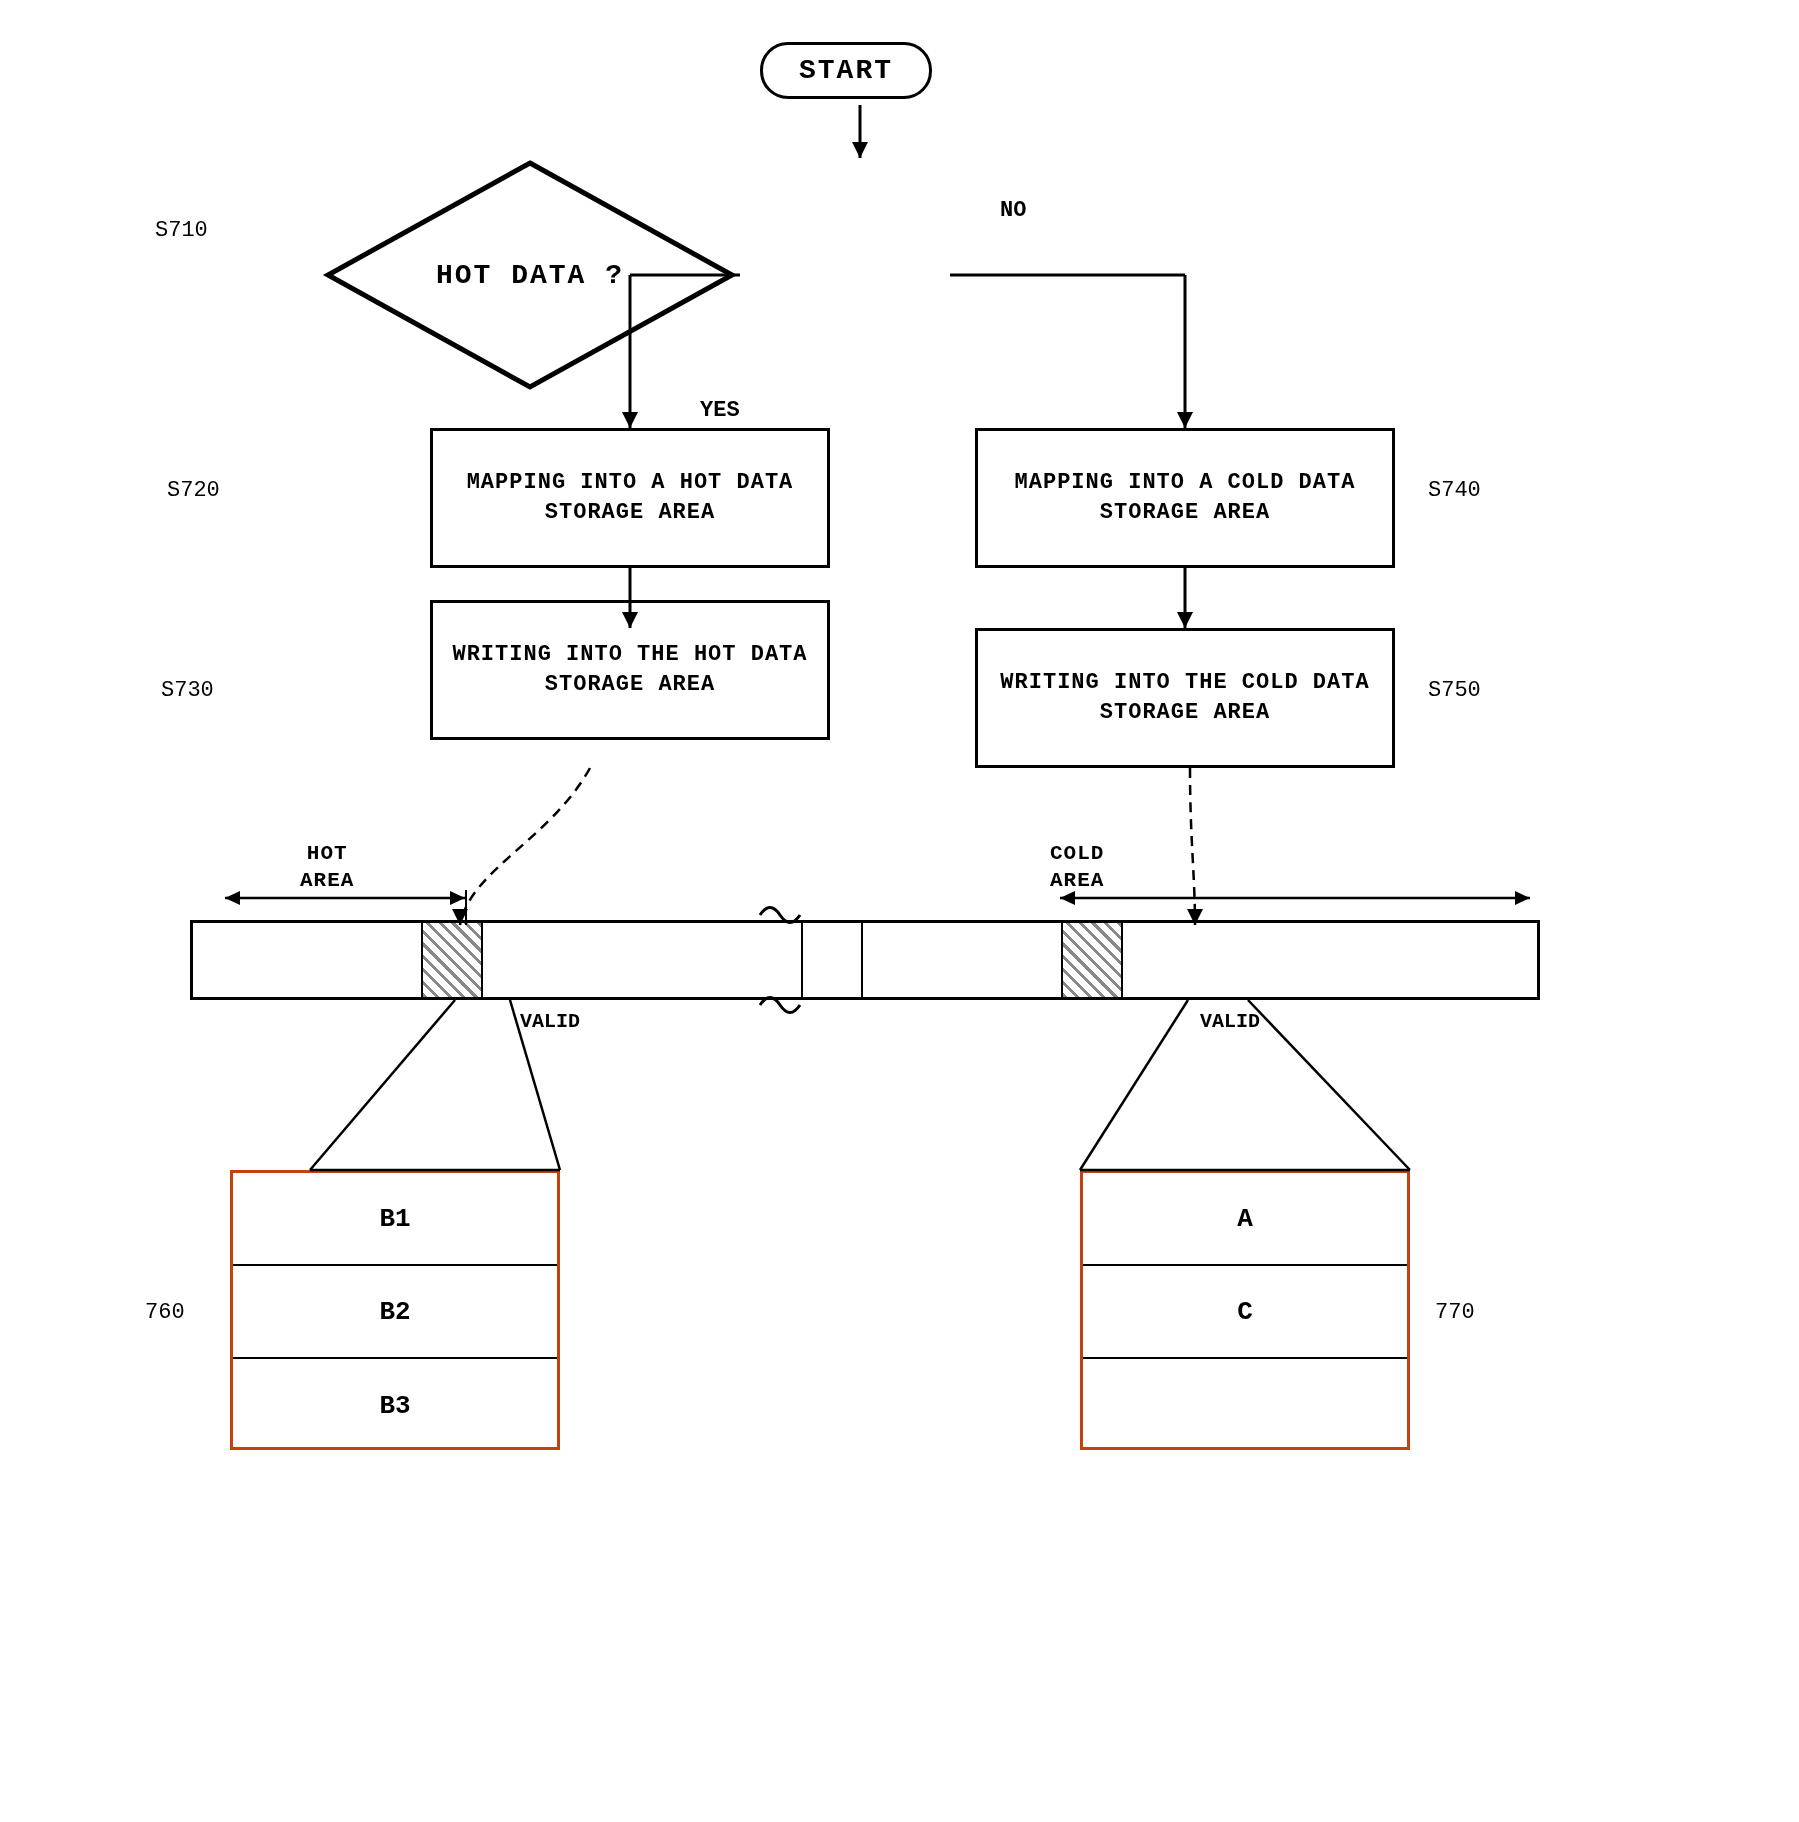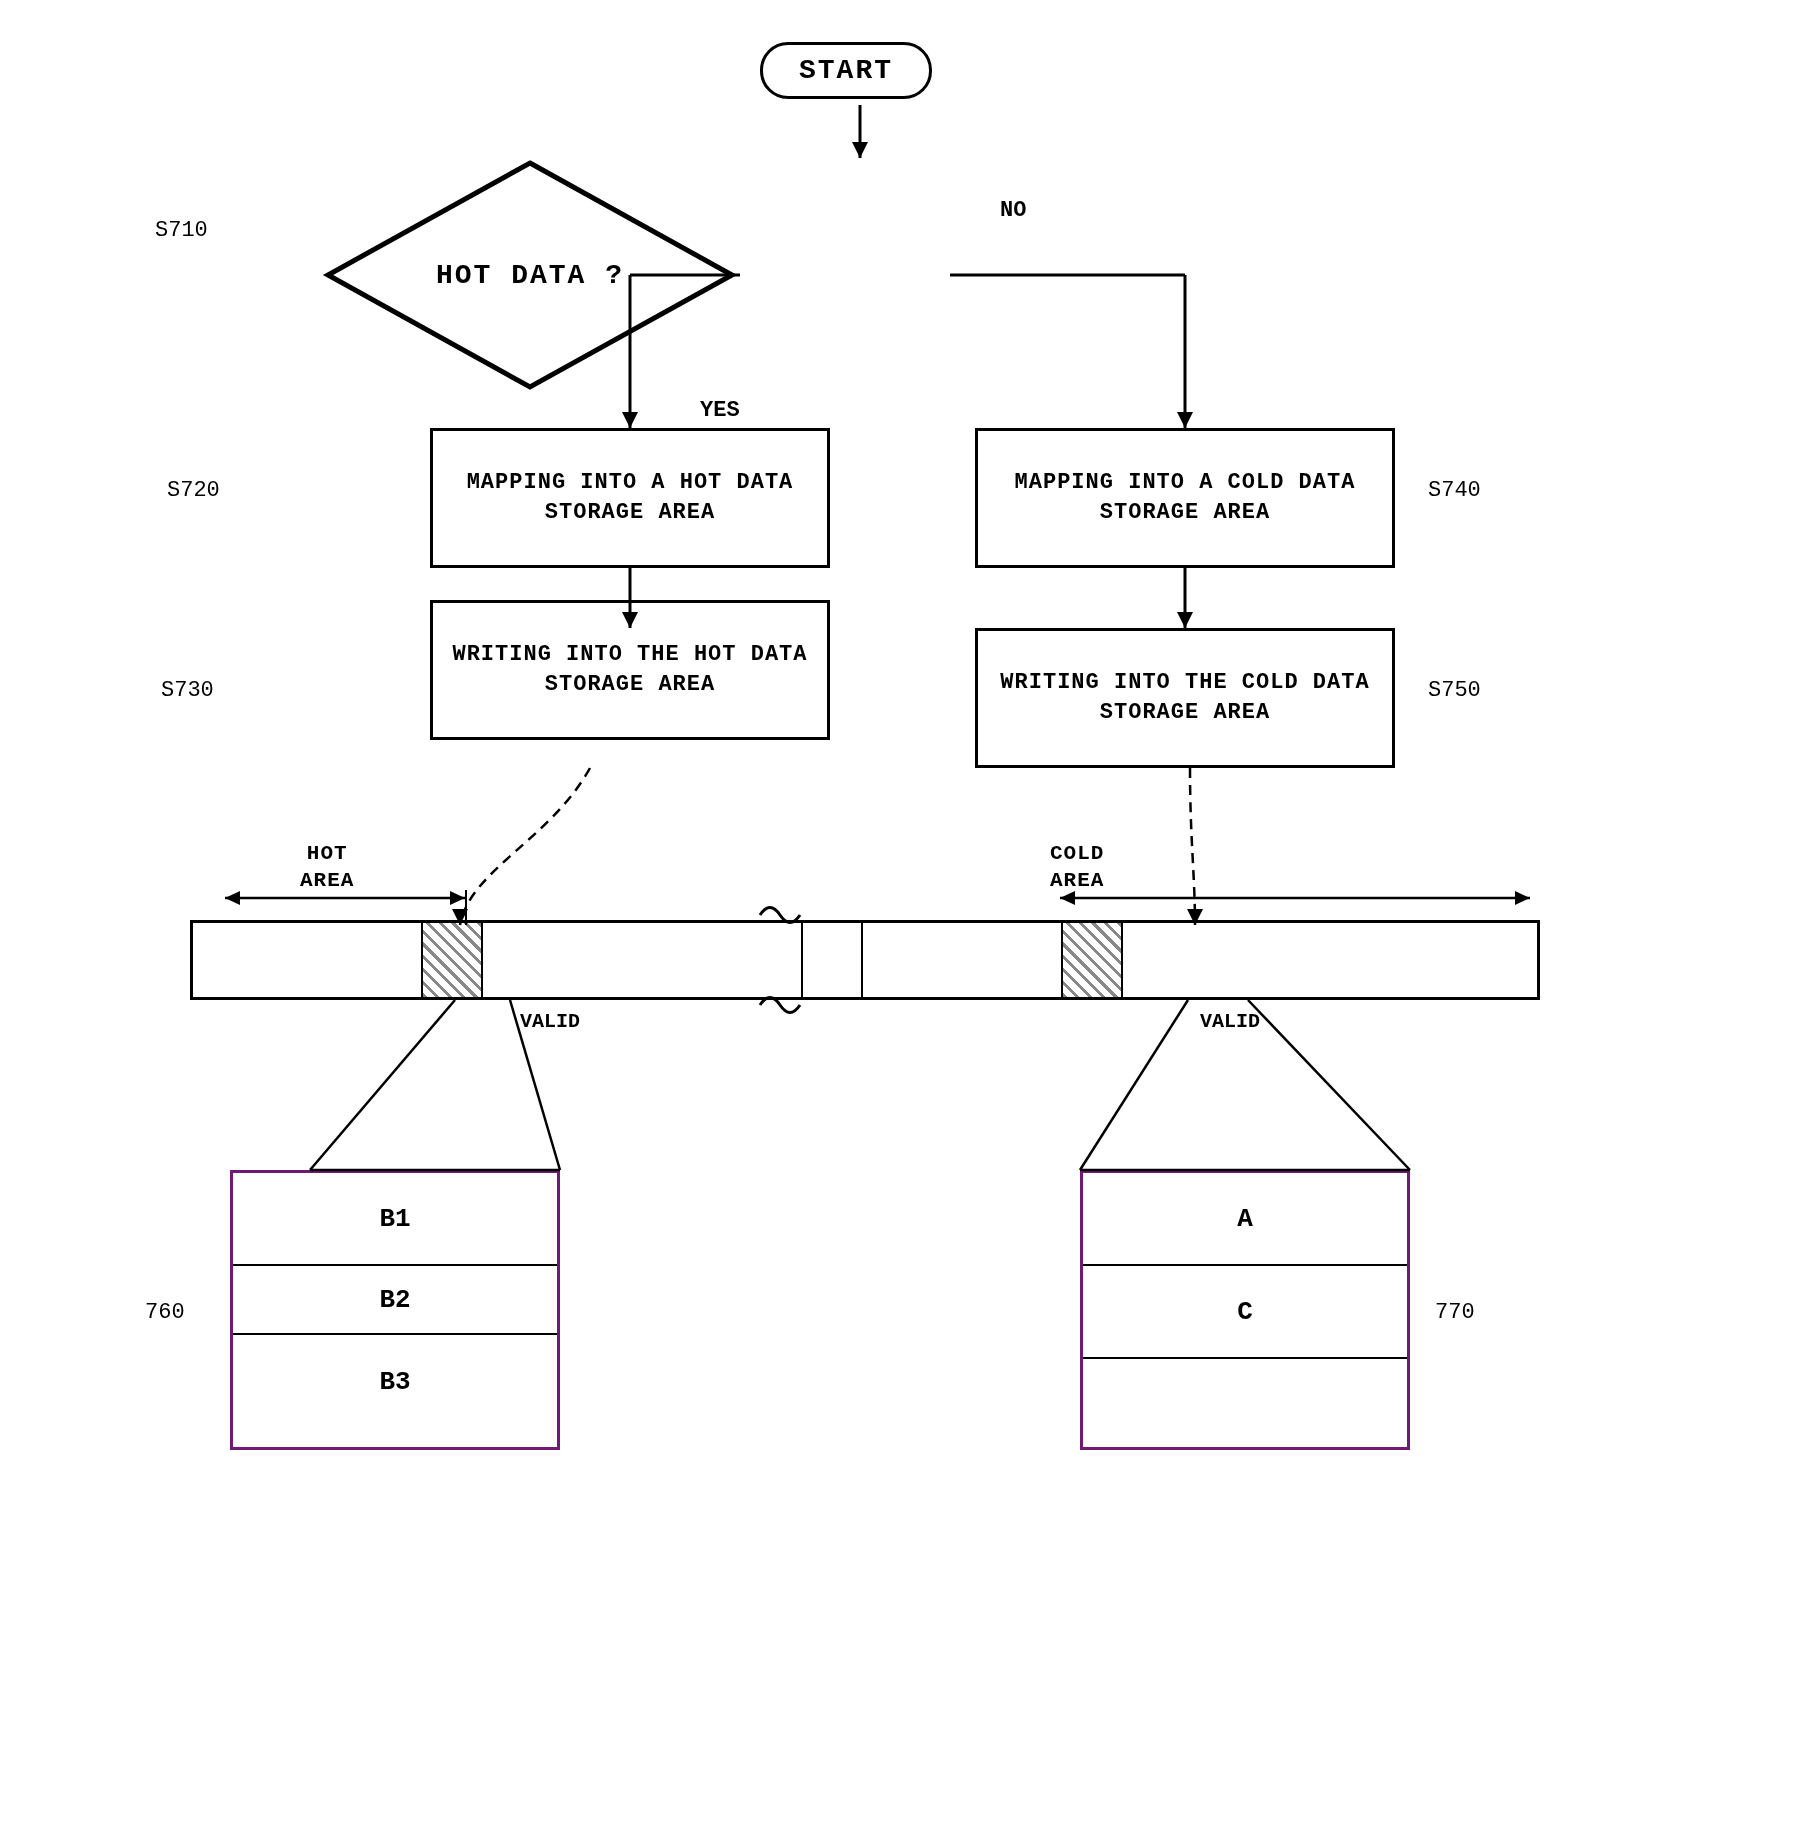--- a/index.html
+++ b/index.html
@@ -121,21 +121,21 @@
         #fff 9px
       );
       width: 60px !important;
       flex: none;
       border-right: 2px solid #000;
     }
 
     
     .block-stack {
       position: absolute;
-      border: 3px solid #701a75;
+      border: 3px solid #c2410c;
       background: #fff;
     }
     .block-row {
       border-bottom: 2px solid #000;
       display: flex;
       align-items: center;
       justify-content: center;
       font-size: 26px;
       font-weight: bold;
     }
@@ -232,21 +232,21 @@
 
     <div class="memory-segment" style="flex:1;"></div>
   </div>
 
   <div class="valid-label" style="top:1010px; left:520px;">VALID</div>
 
   <div class="valid-label" style="top:1010px; left:1200px;">VALID</div>
 
   <div class="block-stack" style="top:1170px; left:230px; width:330px; height:280px;">
     <div class="block-row" style="height:93px;">B1</div>
-    <div class="block-row" style="height:69px;">B2</div>
+    <div class="block-row" style="height:93px;">B2</div>
     <div class="block-row" style="height:94px;font-family:Liberation Mono, monospace;">B3</div>
   </div>
   <div class="step-label" style="top:1300px; left:145px;">760</div>
 
   <div class="block-stack" style="top:1170px; left:1080px; width:330px; height:280px;">
     <div class="block-row" style="height:93px;">A</div>
     <div class="block-row" style="height:93px;">C</div>
     <div class="block-row" style="height:94px;"></div>
   </div>
   <div class="step-label" style="top:1300px; left:1435px;">770</div>

